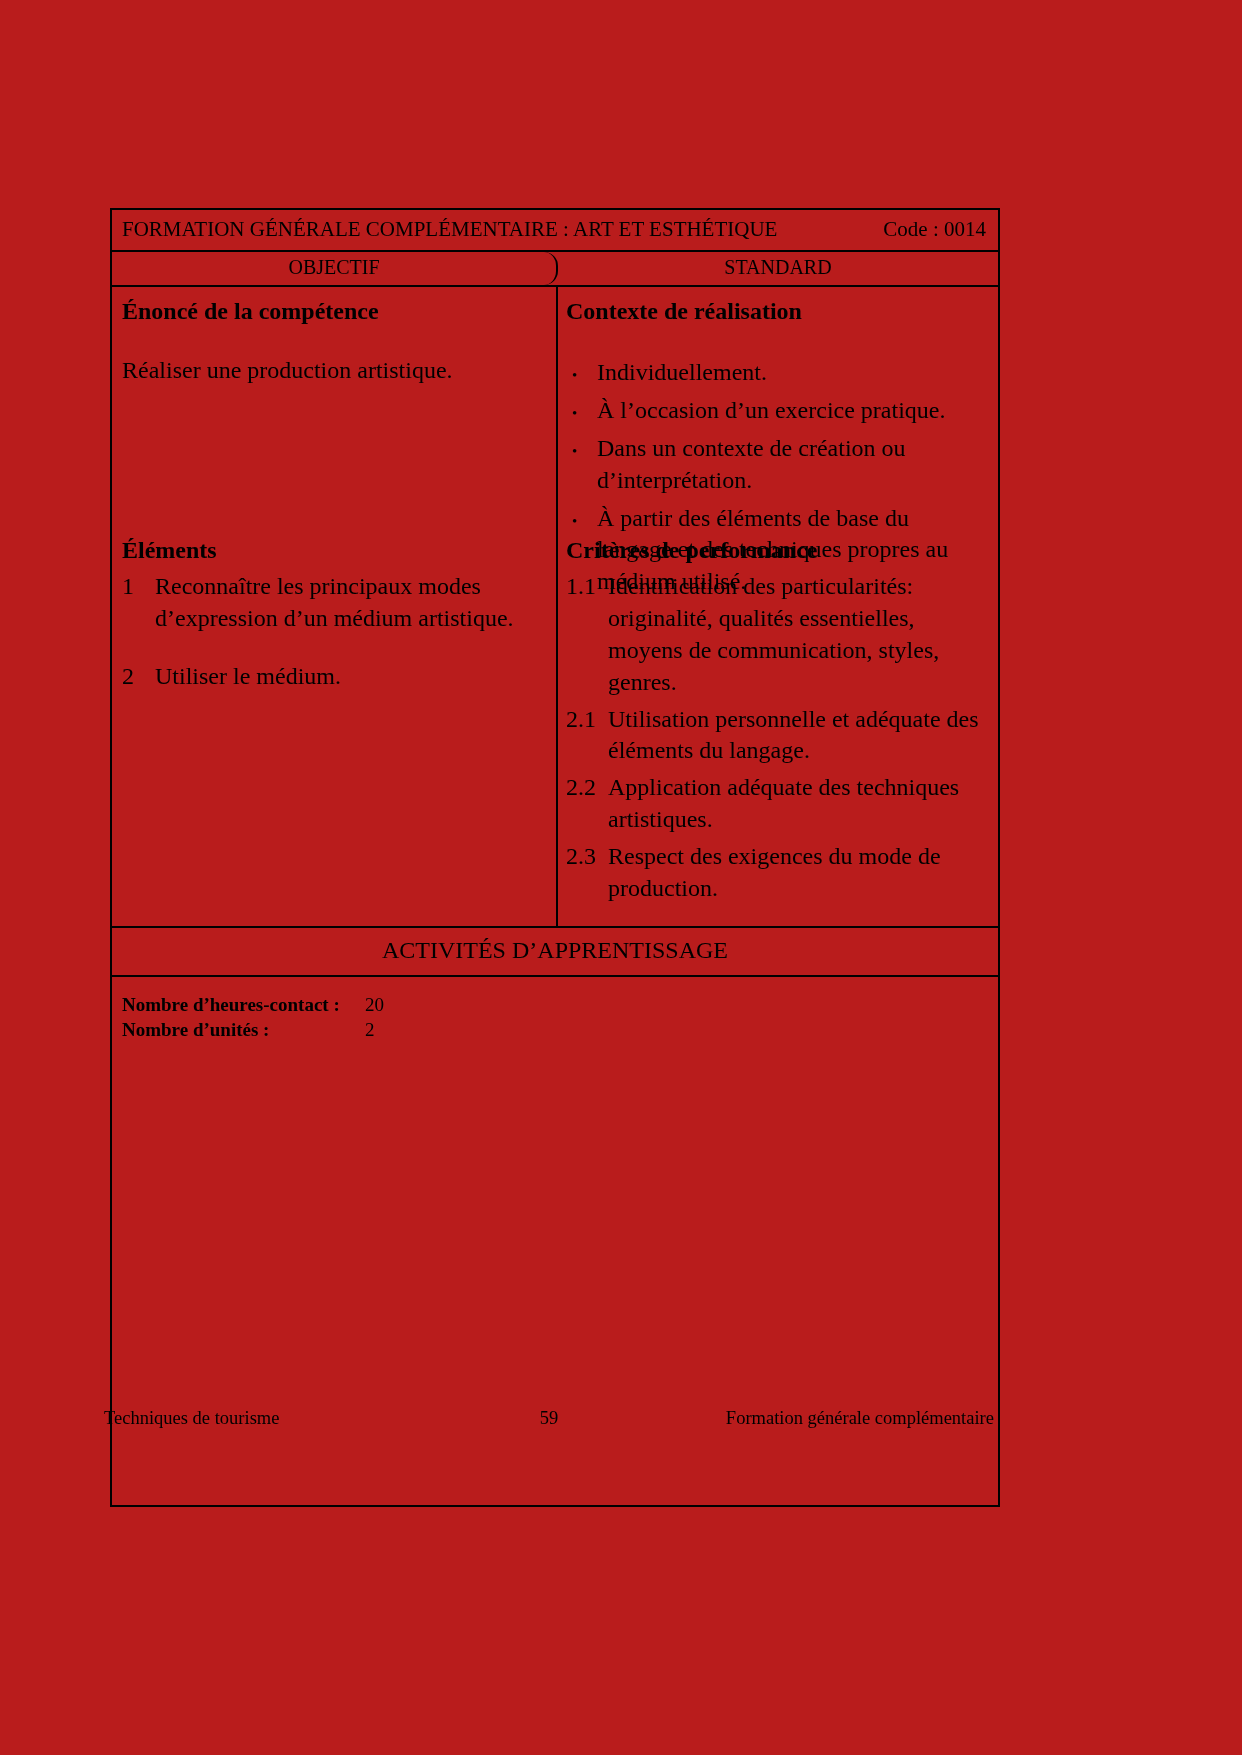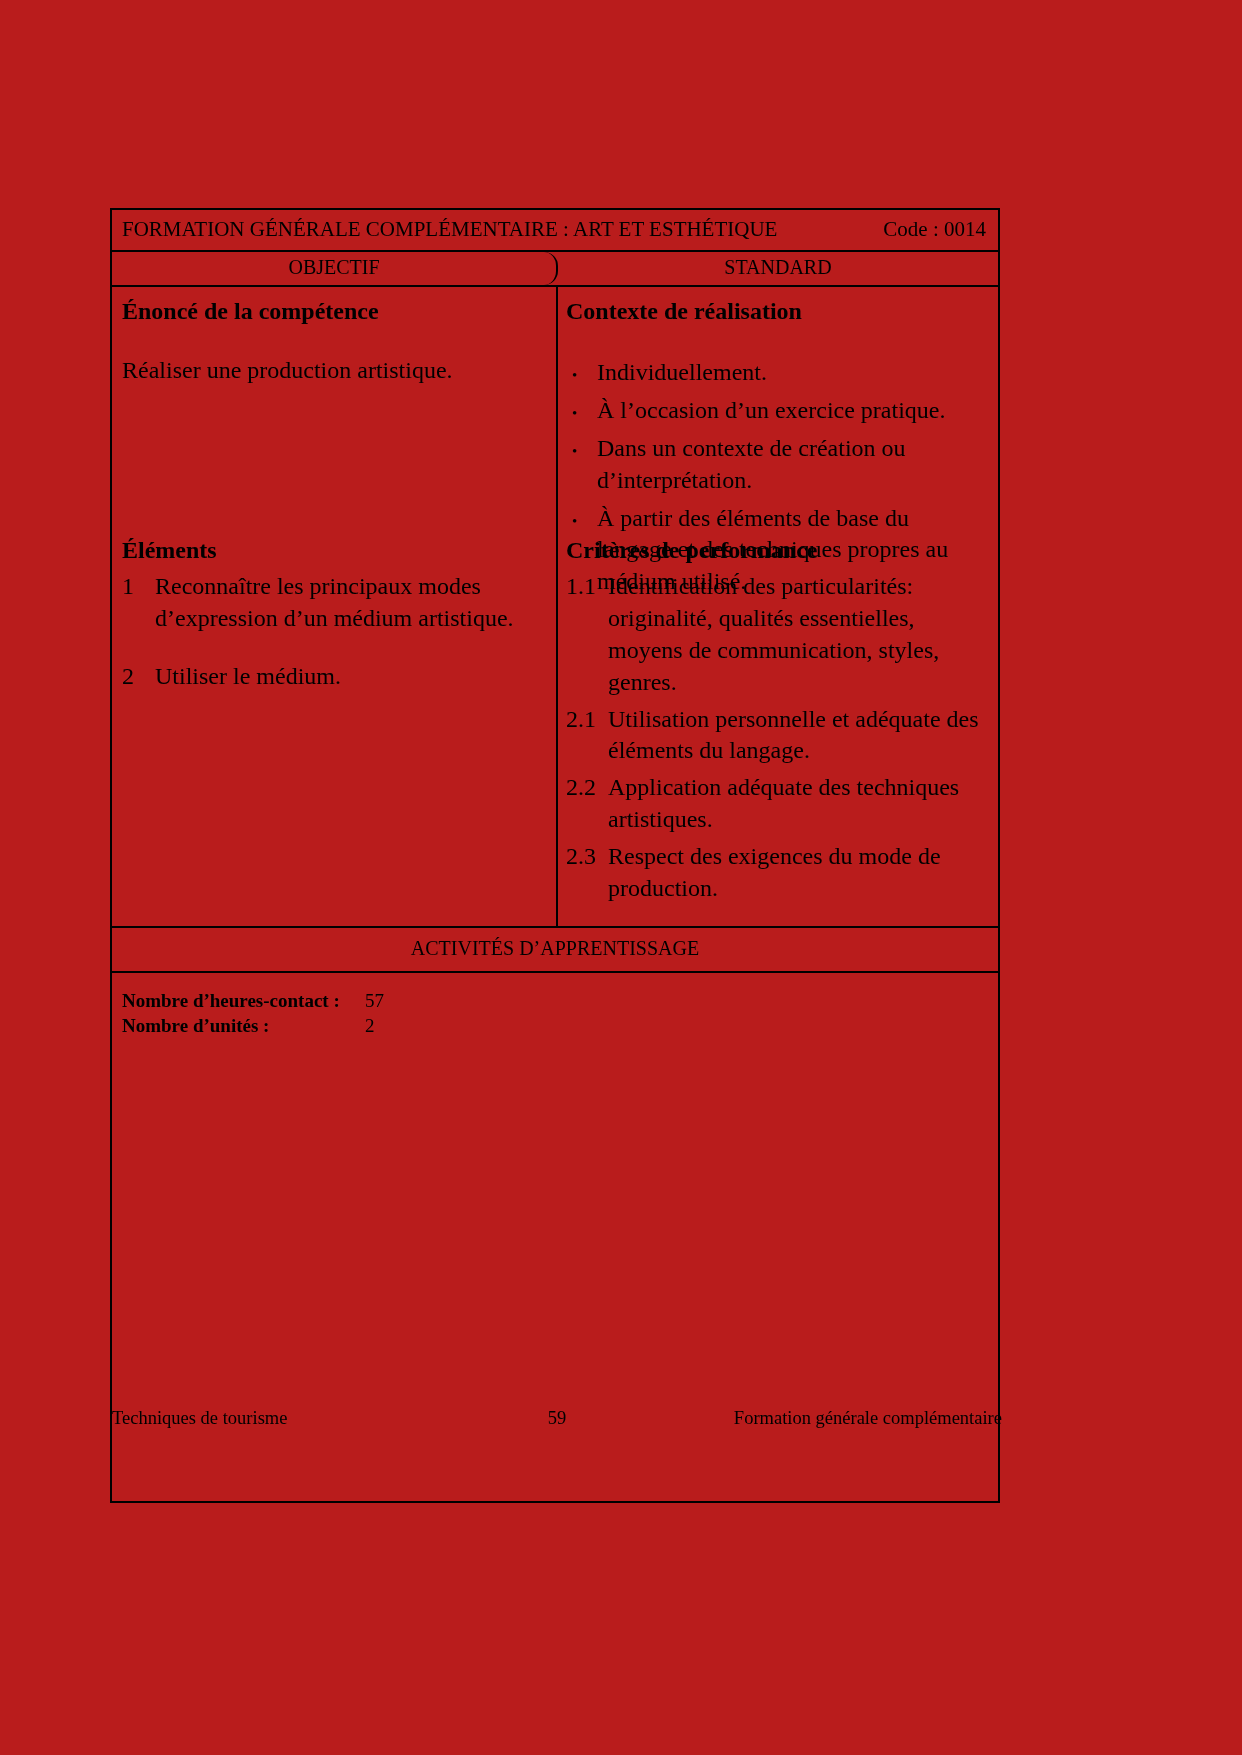--- a/index.html
+++ b/index.html
@@ -61,33 +61,33 @@
   .num-item { display: flex; }
   .elem-item { margin-bottom: 26px; }
   .crit-item { margin-bottom: 5px; }
   .elem-item .item-num { flex: 0 0 33px; }
   .crit-item .item-num { flex: 0 0 42px; }
   .num-item .item-text { flex: 1; max-width: 378px; }
   .activites-row {
     text-align: center;
     padding: 9px 0 11px;
     border-bottom: 2px solid #000;
-    font-size: 20px;
+    font-size: 24px;
   }
   .bottom-cell {
     height: 528px;
     padding: 15px 12px 0 10px;
     font-size: 19px;
     line-height: 1.32;
   }
   .info-row { display: flex; }
   .info-label { width: 243px; font-weight: bold; }
   .footer {
     position: absolute;
-    left: 112px;
+    left: 104px;
     top: 1408px;
     width: 890px;
     display: flex;
     align-items: baseline;
     font-size: 18.5px;
   }
   .footer-left  { flex: 1; text-align: left; }
   .footer-page  { flex: 0 0 auto; }
   .footer-right { flex: 1; text-align: right; }
 </style>
@@ -173,21 +173,21 @@
         </div>
       </div>
 
     </div>
 
     <div class="activites-row">ACTIVITÉS D’APPRENTISSAGE</div>
 
     <div class="bottom-cell">
       <div class="info-row">
         <span class="info-label">Nombre d’heures-contact :</span>
-        <span class="info-value">57</span>
+        <span class="info-value">20</span>
       </div>
       <div class="info-row">
         <span class="info-label">Nombre d’unités :</span>
         <span class="info-value">2</span>
       </div>
     </div>
 
   </div>
 
   <div class="footer">

